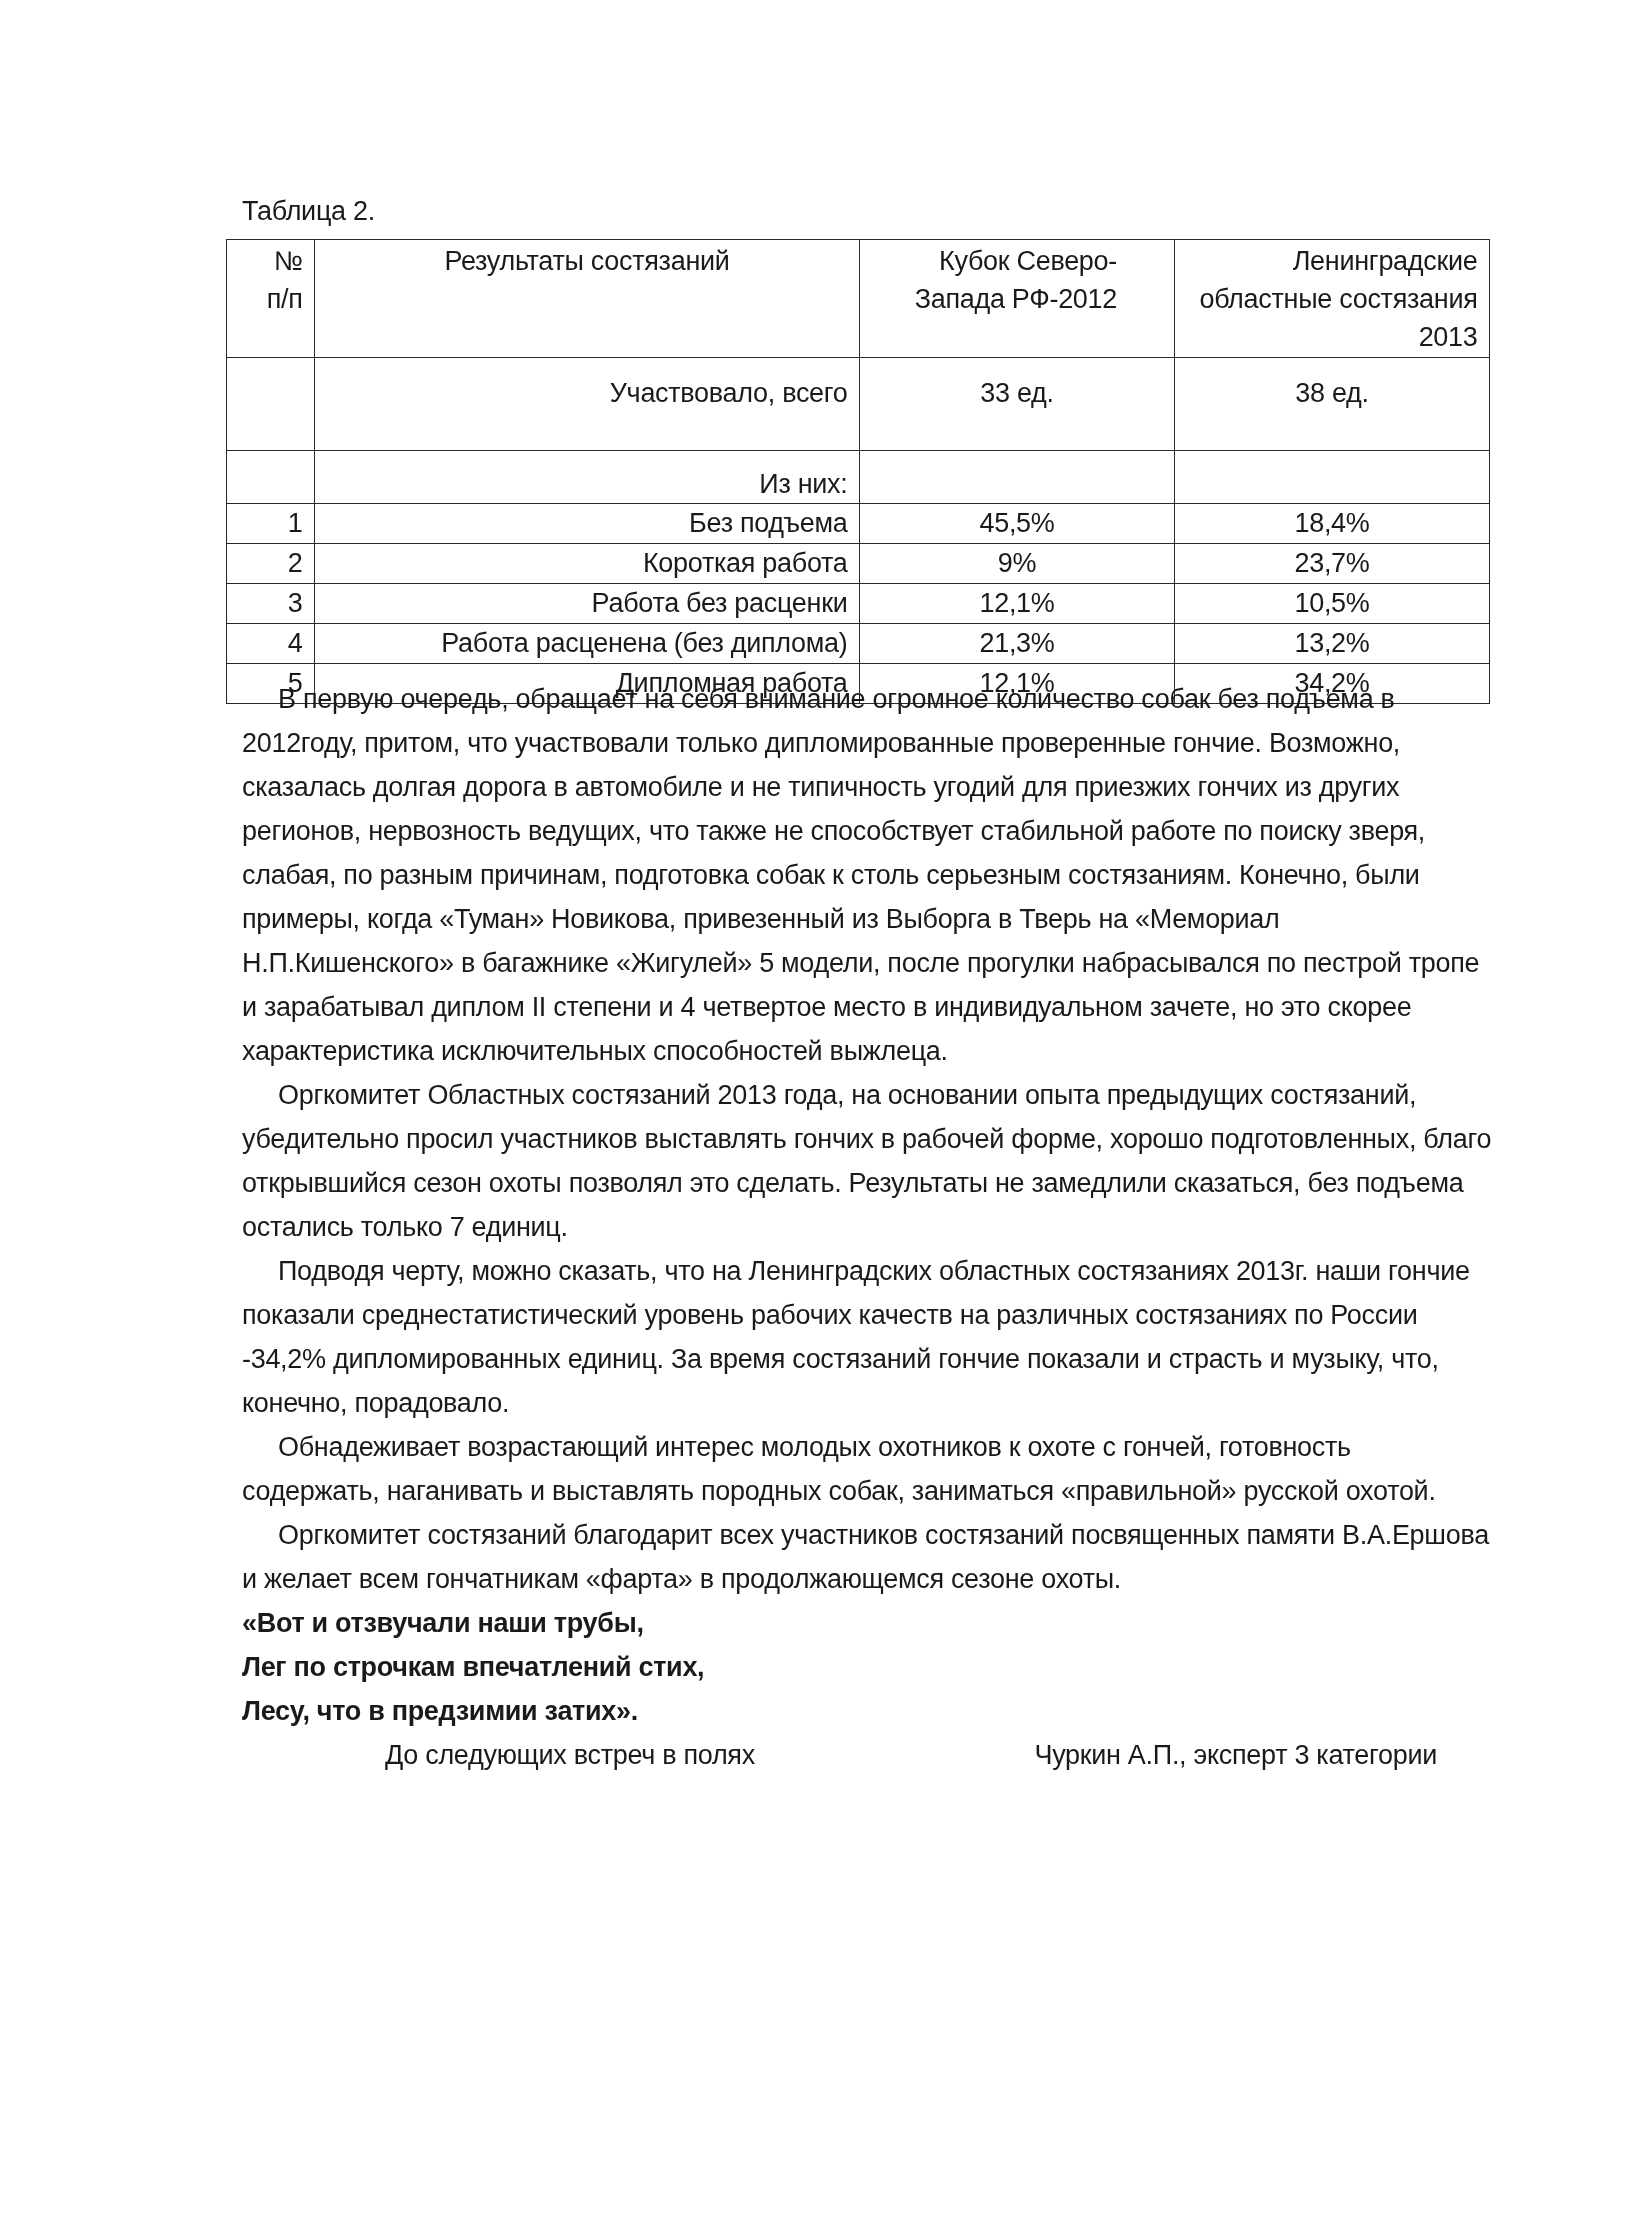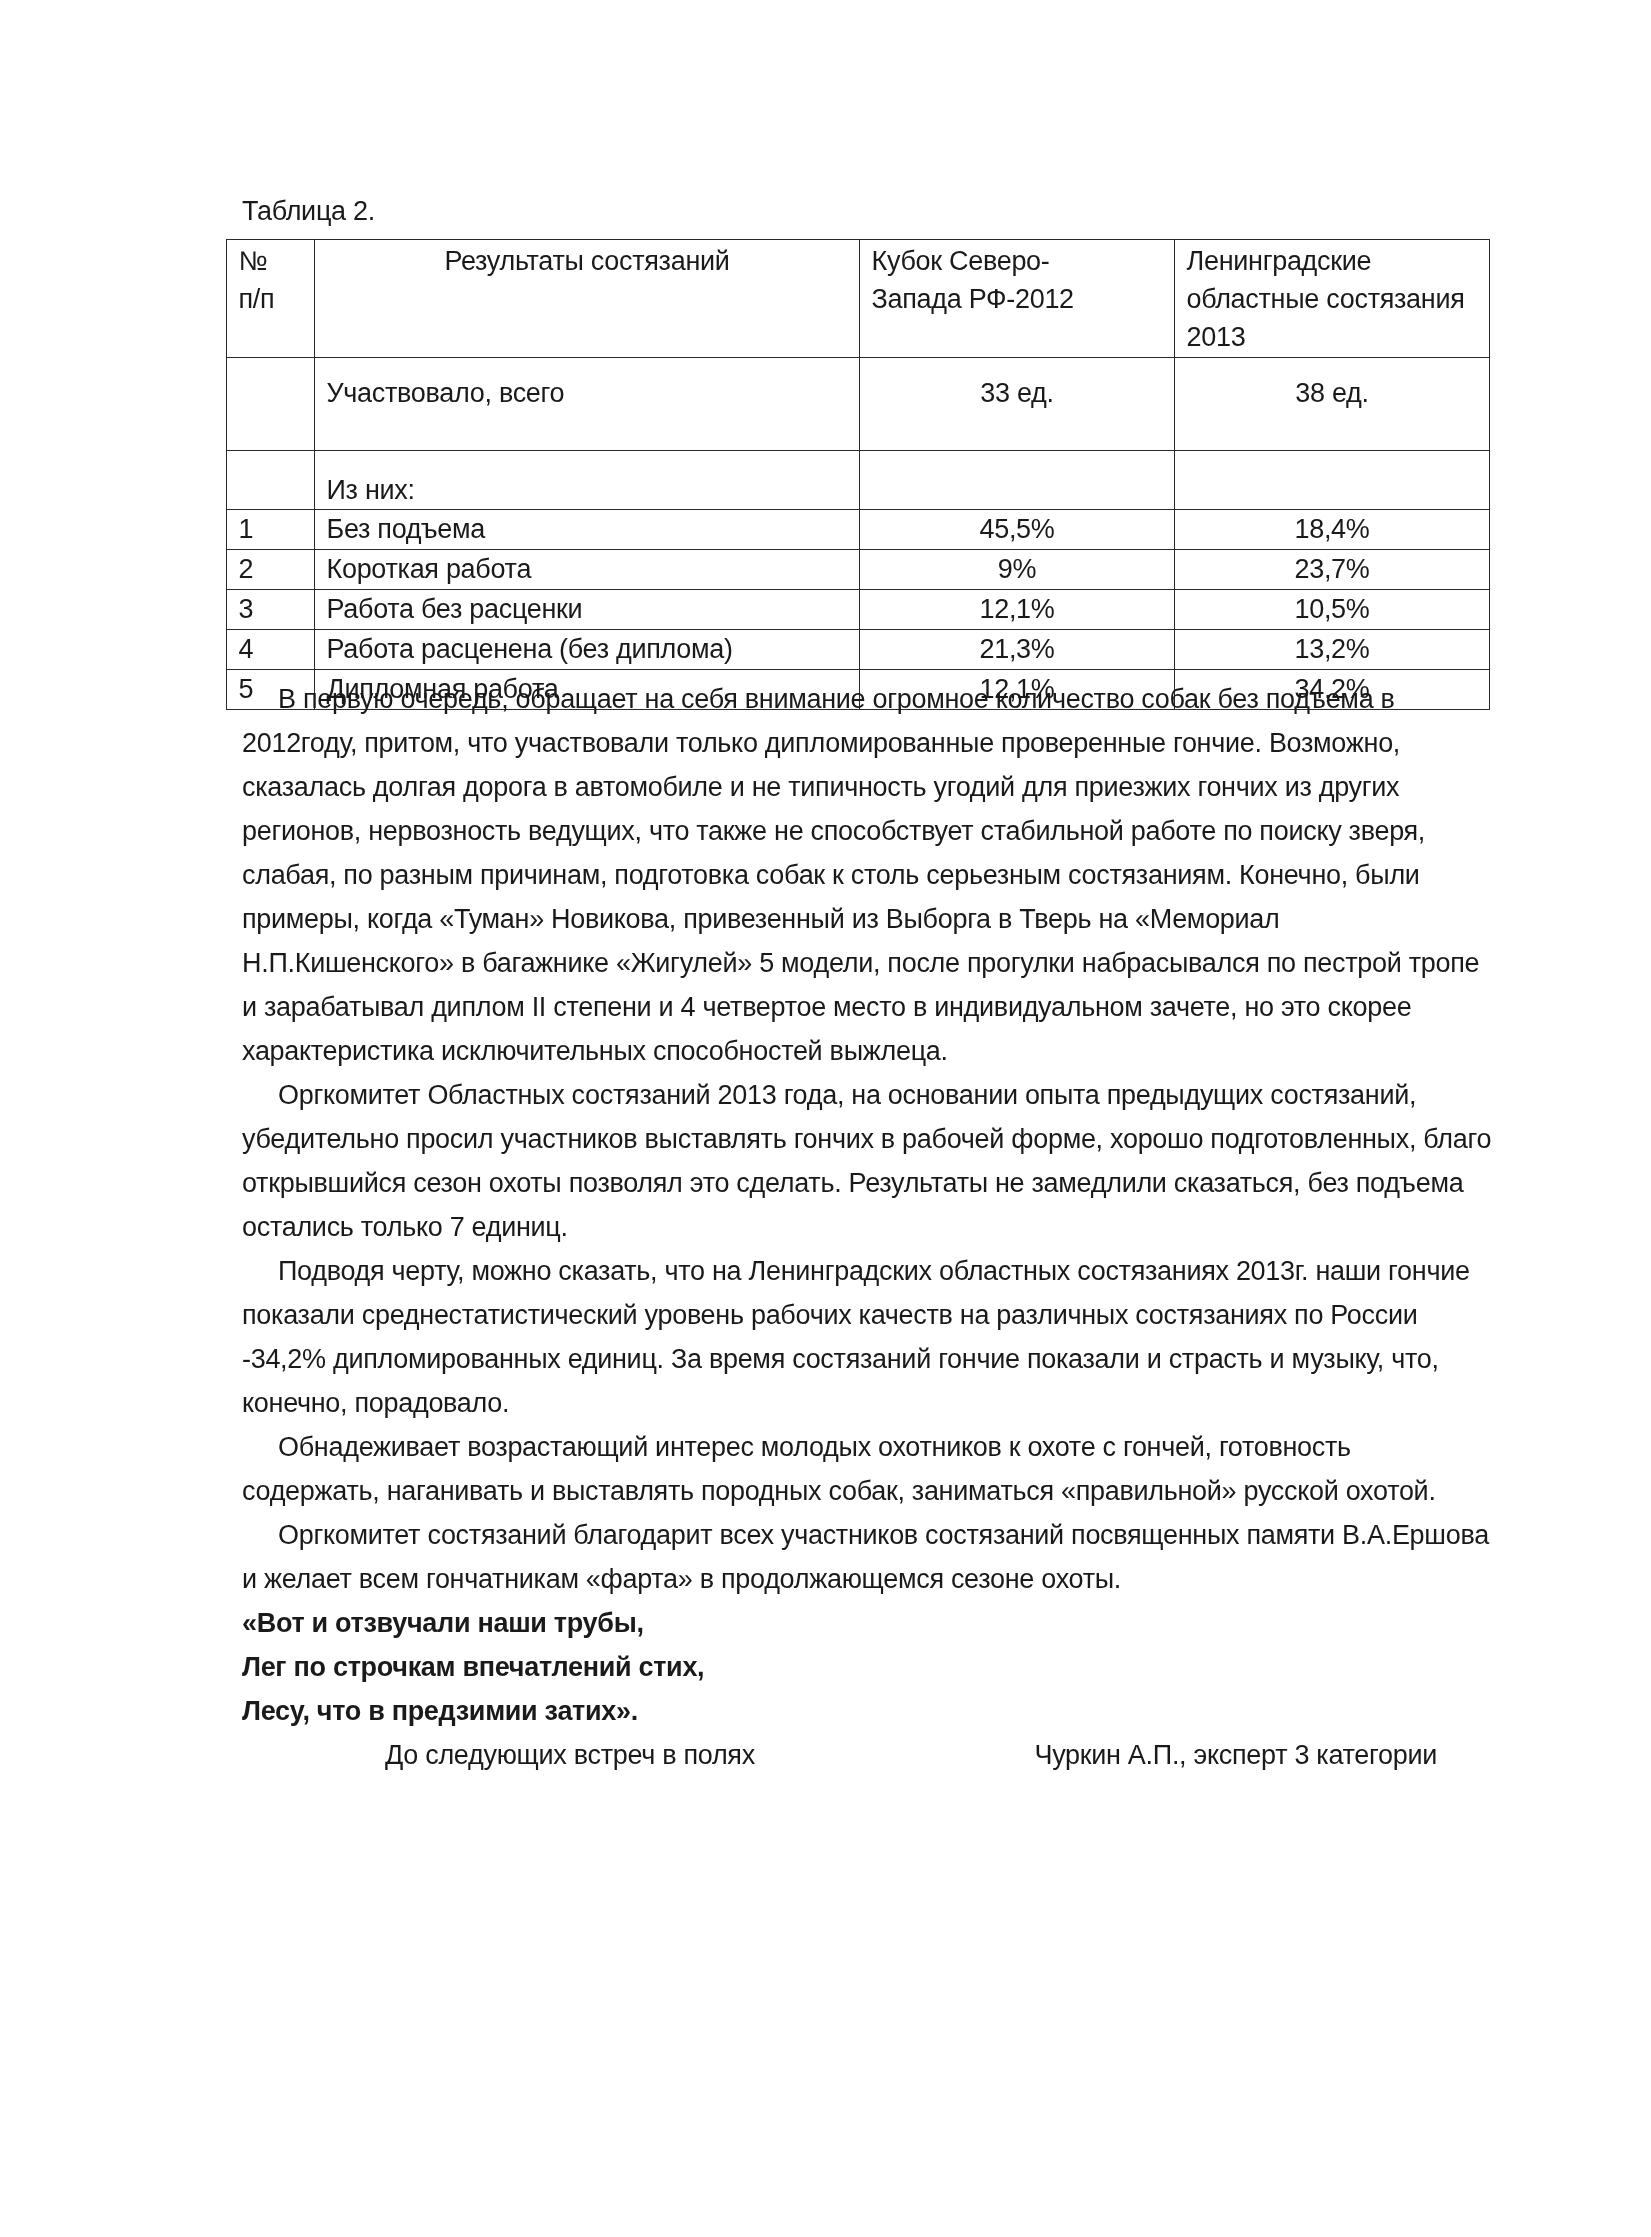--- a/index.html
+++ b/index.html
@@ -13,31 +13,31 @@
     position: absolute; left: 224px; top: 194px;
     font-size: 27px; line-height: 34px; letter-spacing: -0.3px;
   }
   table.results {
     position: absolute; left: 208px; top: 239px;
     width: 1264px; border-collapse: collapse; table-layout: fixed;
     font-size: 27px; letter-spacing: -0.3px;
   }
   table.results td, table.results th {
     border: 1.5px solid #2a2a2a; vertical-align: top;
-    padding: 0 11.5px; font-weight: normal; text-align: left;
+    padding: 0 11.5px; font-weight: normal; text-align: right;
     line-height: 38px;
   }
   table.results col.c1 { width: 88px; }
   table.results col.c2 { width: 545px; }
   table.results col.c3 { width: 315px; }
   table.results col.c4 { width: 315px; }
   tr.head th { height: 115px; padding-top: 1.9px; }
   th.center { text-align: center !important; }
   tr.total td { height: 76px; padding-top: 16px; }
-  tr.sub td { height: 38px; padding-top: 20px; }
+  tr.sub td { height: 38px; padding-top: 14px; }
   tr.item td { height: 39px; line-height: 38px; }
   td.num { text-align: center !important; }
   .body-text {
     position: absolute; left: 224px; top: 677px; width: 1252px;
     font-size: 27px; line-height: 44px; letter-spacing: -0.3px;
   }
   .body-text p { margin: 0; }
   .body-text p.indent { text-indent: 36px; }
   .poem p { margin: 0; font-weight: bold; }
   .closing {

